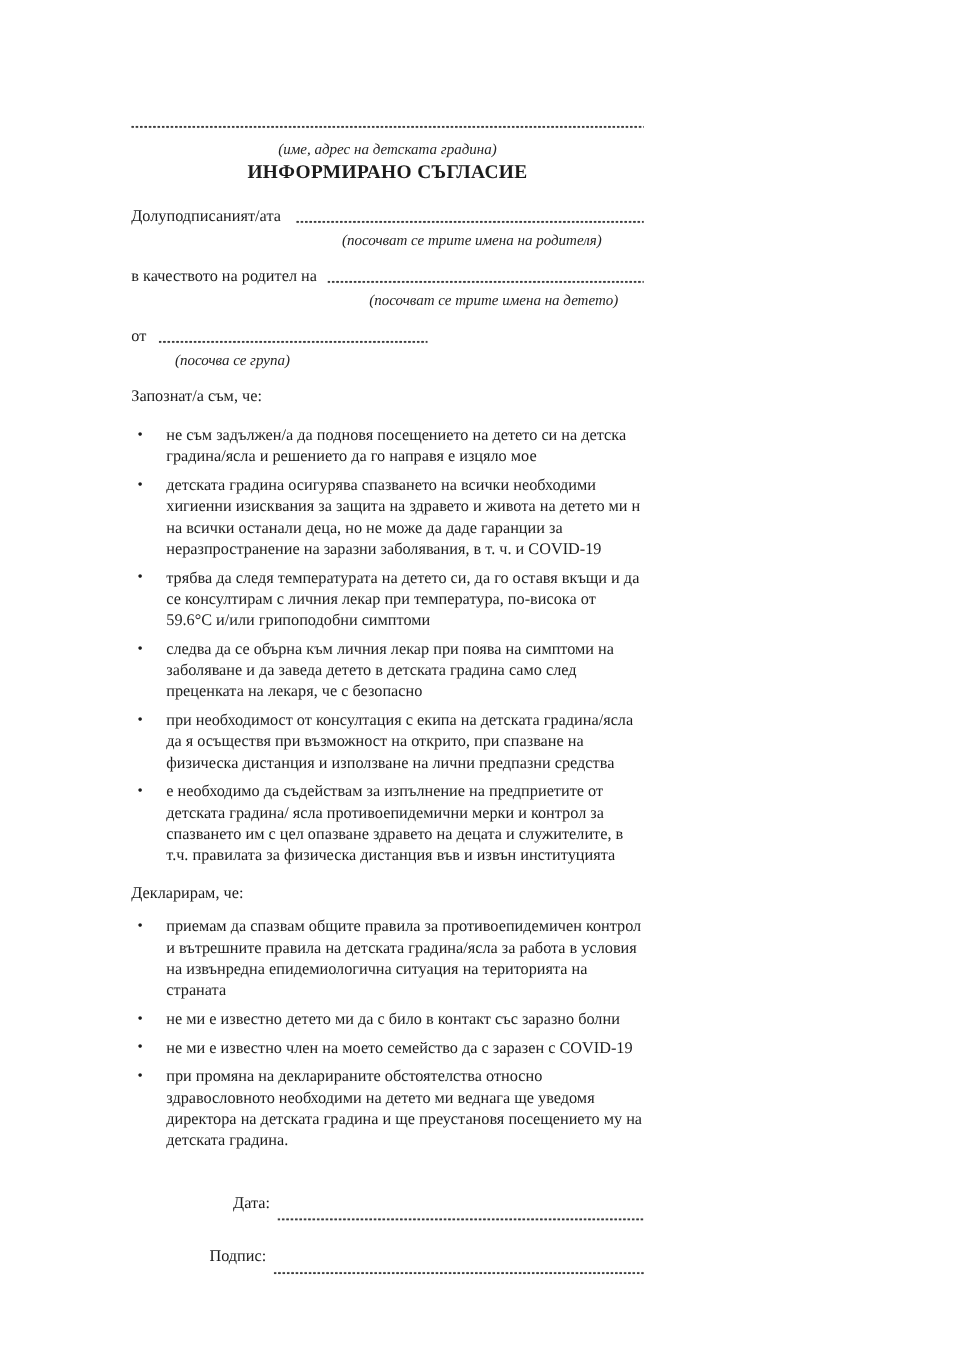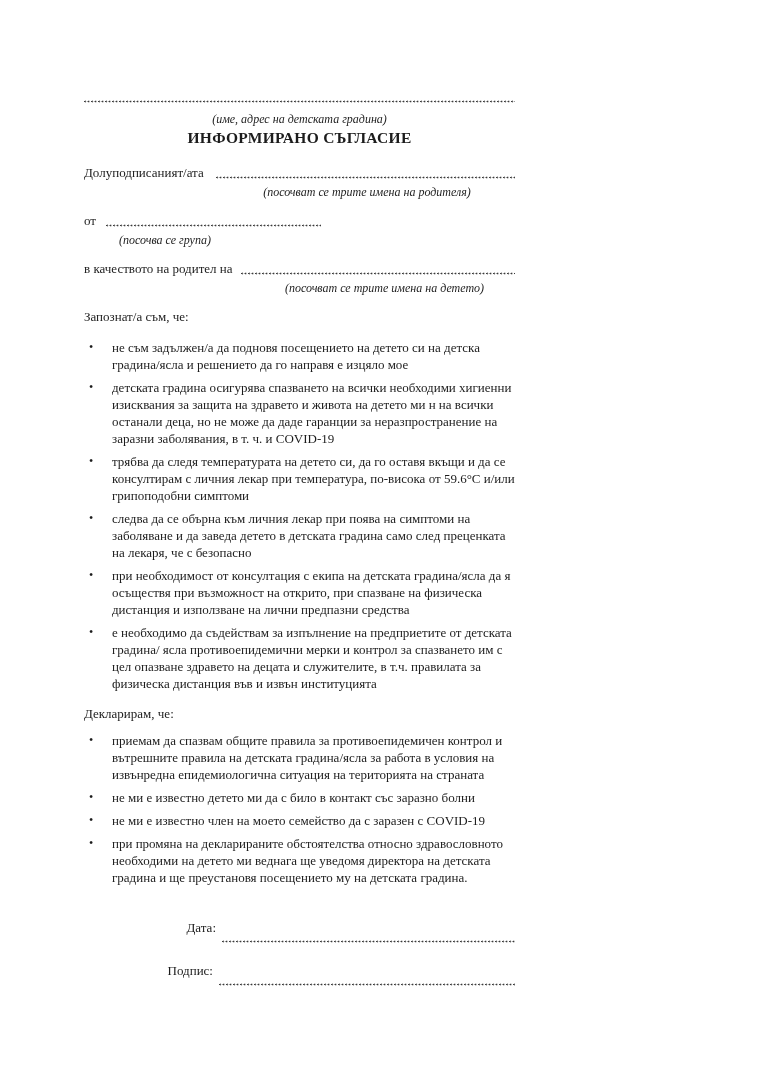--- a/index.html
+++ b/index.html
@@ -12,21 +12,21 @@
     height: 1079px;
     overflow: hidden;
     font-family: "Liberation Serif", "DejaVu Serif", serif;
     color: #1c1c1c;
     -webkit-font-smoothing: antialiased;
   }
   .page {
     box-sizing: border-box;
     width: 618px;
     height: 1079px;
-    padding: 96px 103px 0 84px;
+    padding: 96px 103px 0 105px;
     background: #ffffff;
   }
 
   
   .dots {
     display: inline-block;
     height: 3px;
     background-image: radial-gradient(circle at 1.1px 1.5px, #3c3c3c 0.85px, rgba(0,0,0,0) 1.15px);
     background-size: 3.5px 3px;
     background-repeat: repeat-x;
@@ -136,34 +136,34 @@
     <div class="field">
       <div class="field-row">
         <span class="lbl">Долуподписаният/ата</span>
         <span class="dots dots-fill"></span>
       </div>
       <div class="caption field-caption fc-1">(посочват се трите имена на родителя)</div>
     </div>
 
     <div class="field">
       <div class="field-row">
+        <span class="lbl">в качеството на родител на</span>
+        <span class="dots dots-fill f2"></span>
+      </div>
+      <div class="caption field-caption fc-2">(посочват се трите имена на детето)</div>
+    </div>
+
+    <div class="field">
+      <div class="field-row">
         <span class="lbl">от</span>
         <span class="dots dots-short"></span>
       </div>
       <div class="caption field-caption fc-3">(посочва се група)</div>
     </div>
 
-    <div class="field">
-      <div class="field-row">
-        <span class="lbl">в качеството на родител на</span>
-        <span class="dots dots-fill f2"></span>
-      </div>
-      <div class="caption field-caption fc-2">(посочват се трите имена на детето)</div>
-    </div>
-
   </div>
 
   <div class="sec-heading first">Запознат/а съм, че:</div>
   <ul class="bullets first">
     <li>
       <span class="marker">•</span>
       <span>не съм задължен/а да подновя посещението на детето си на детска градина/ясла и решението да го направя е изцяло мое</span>
     </li>
     <li>
       <span class="marker">•</span>

